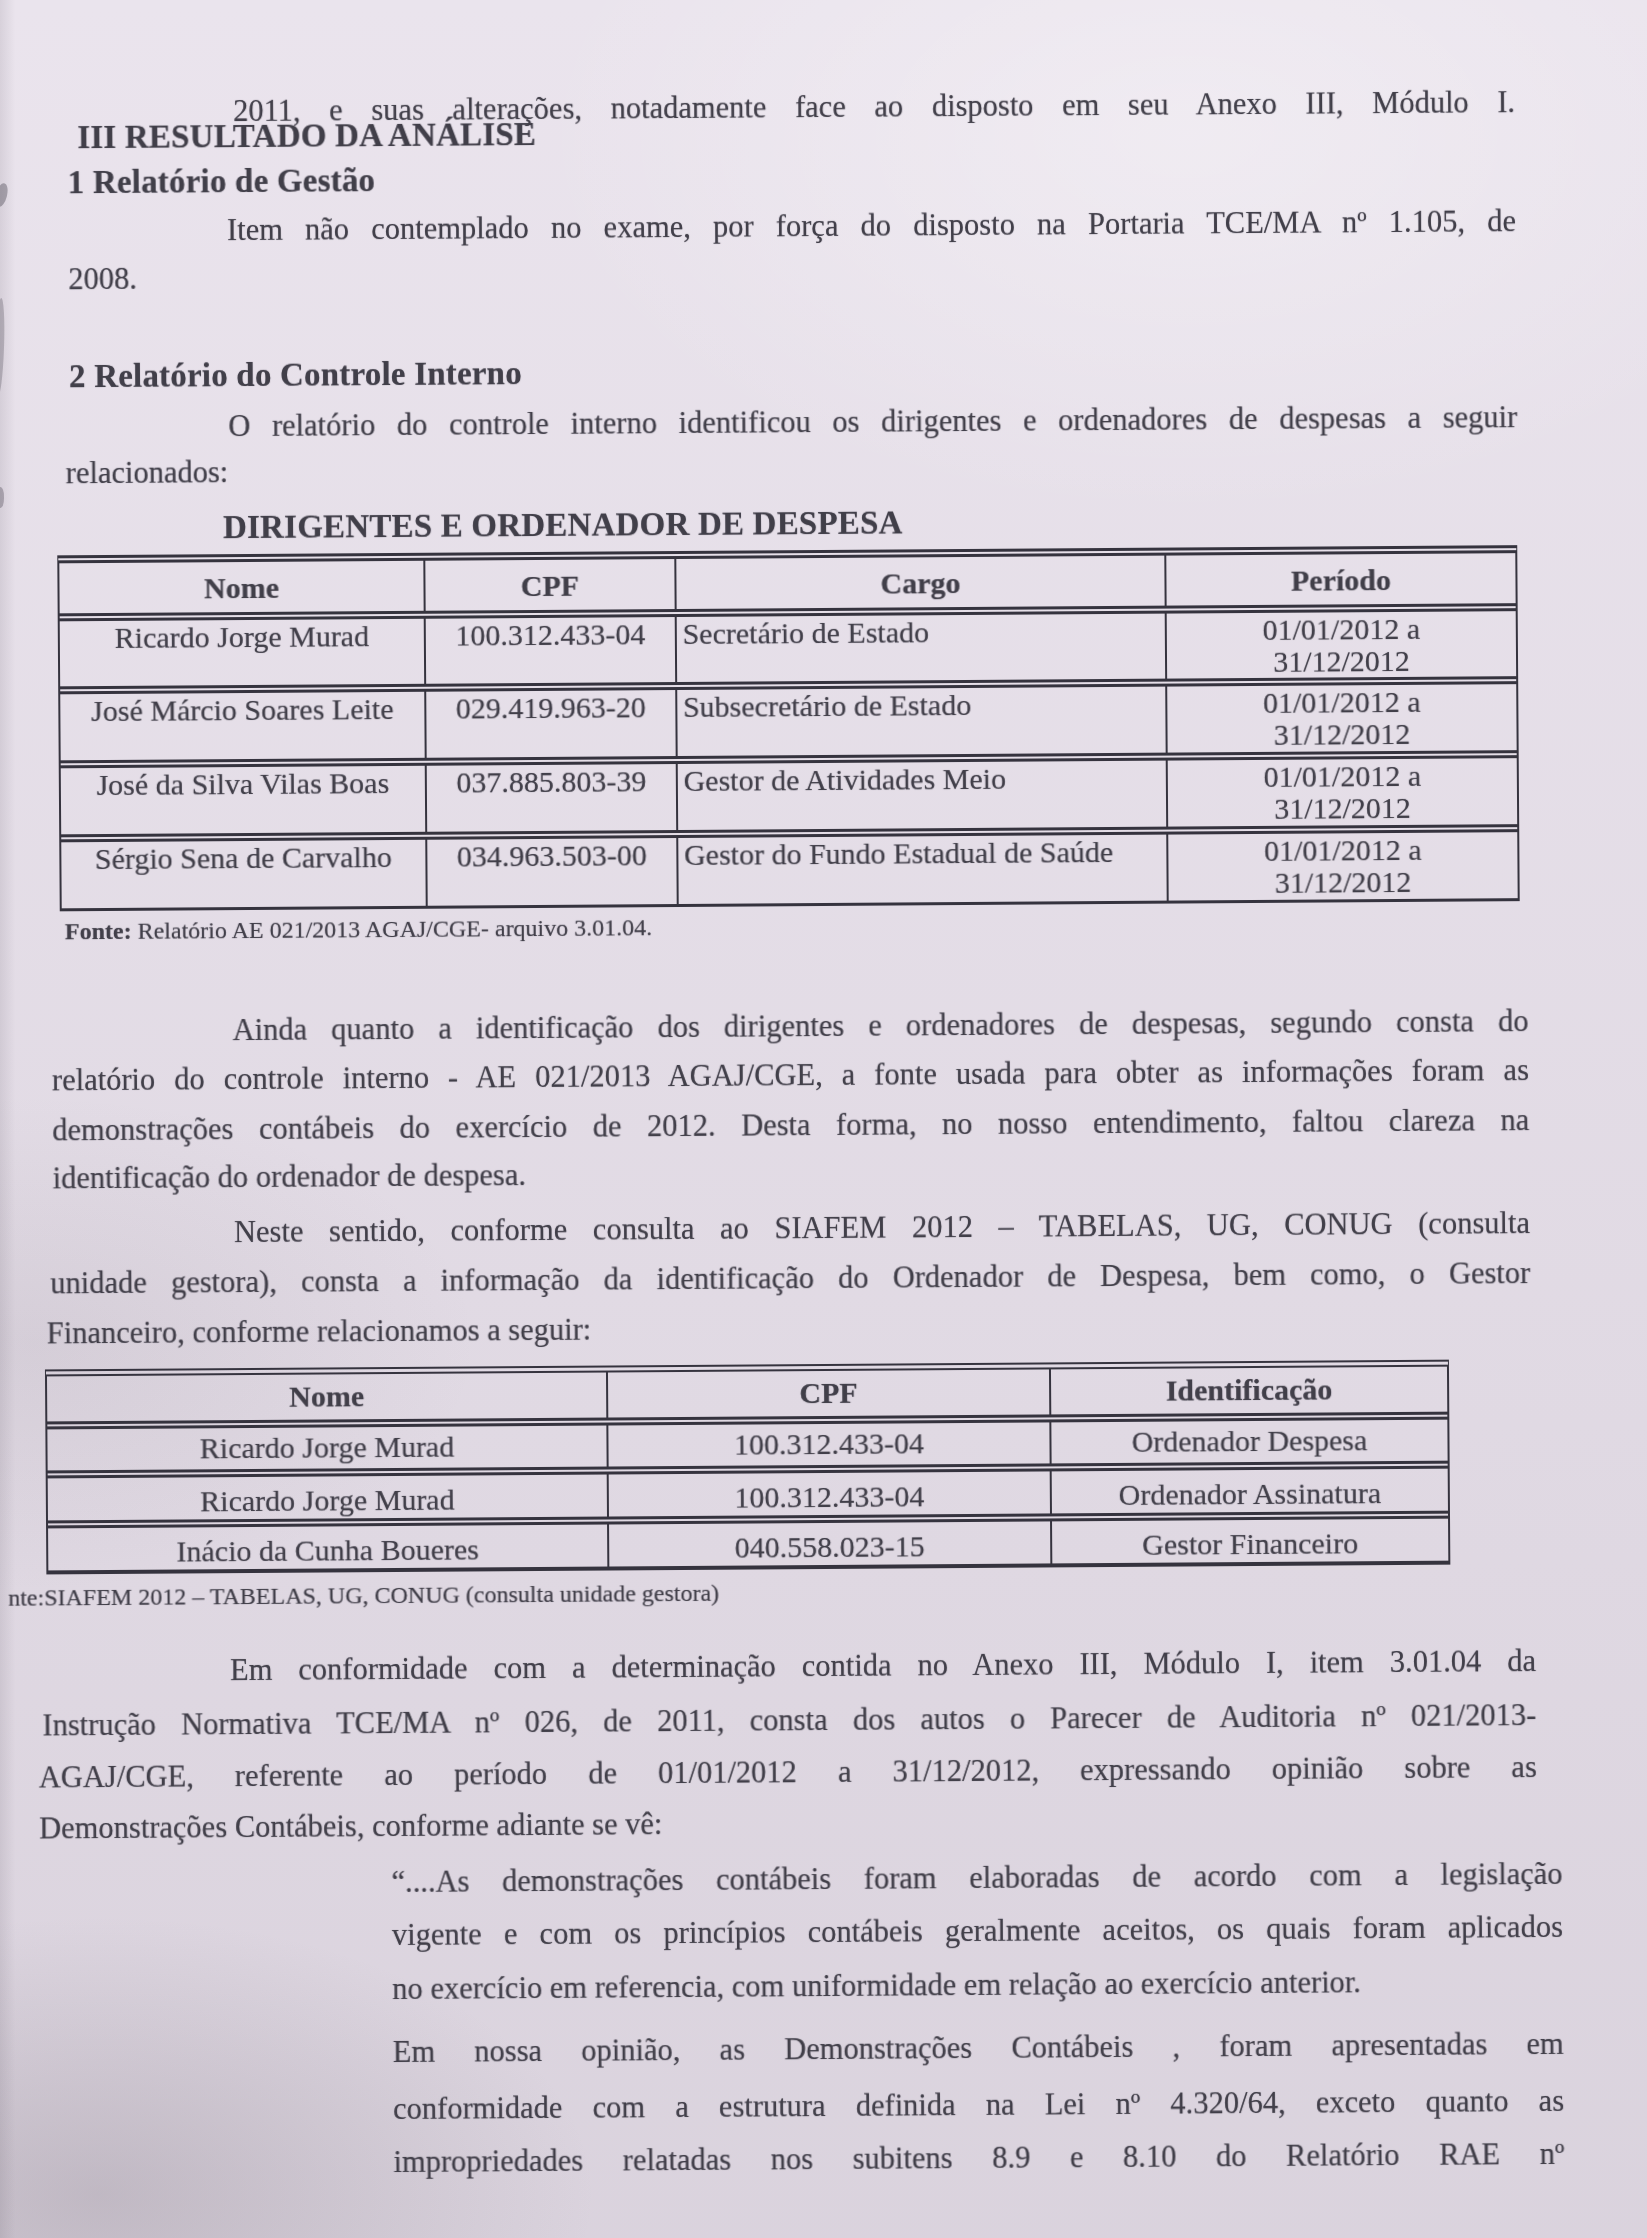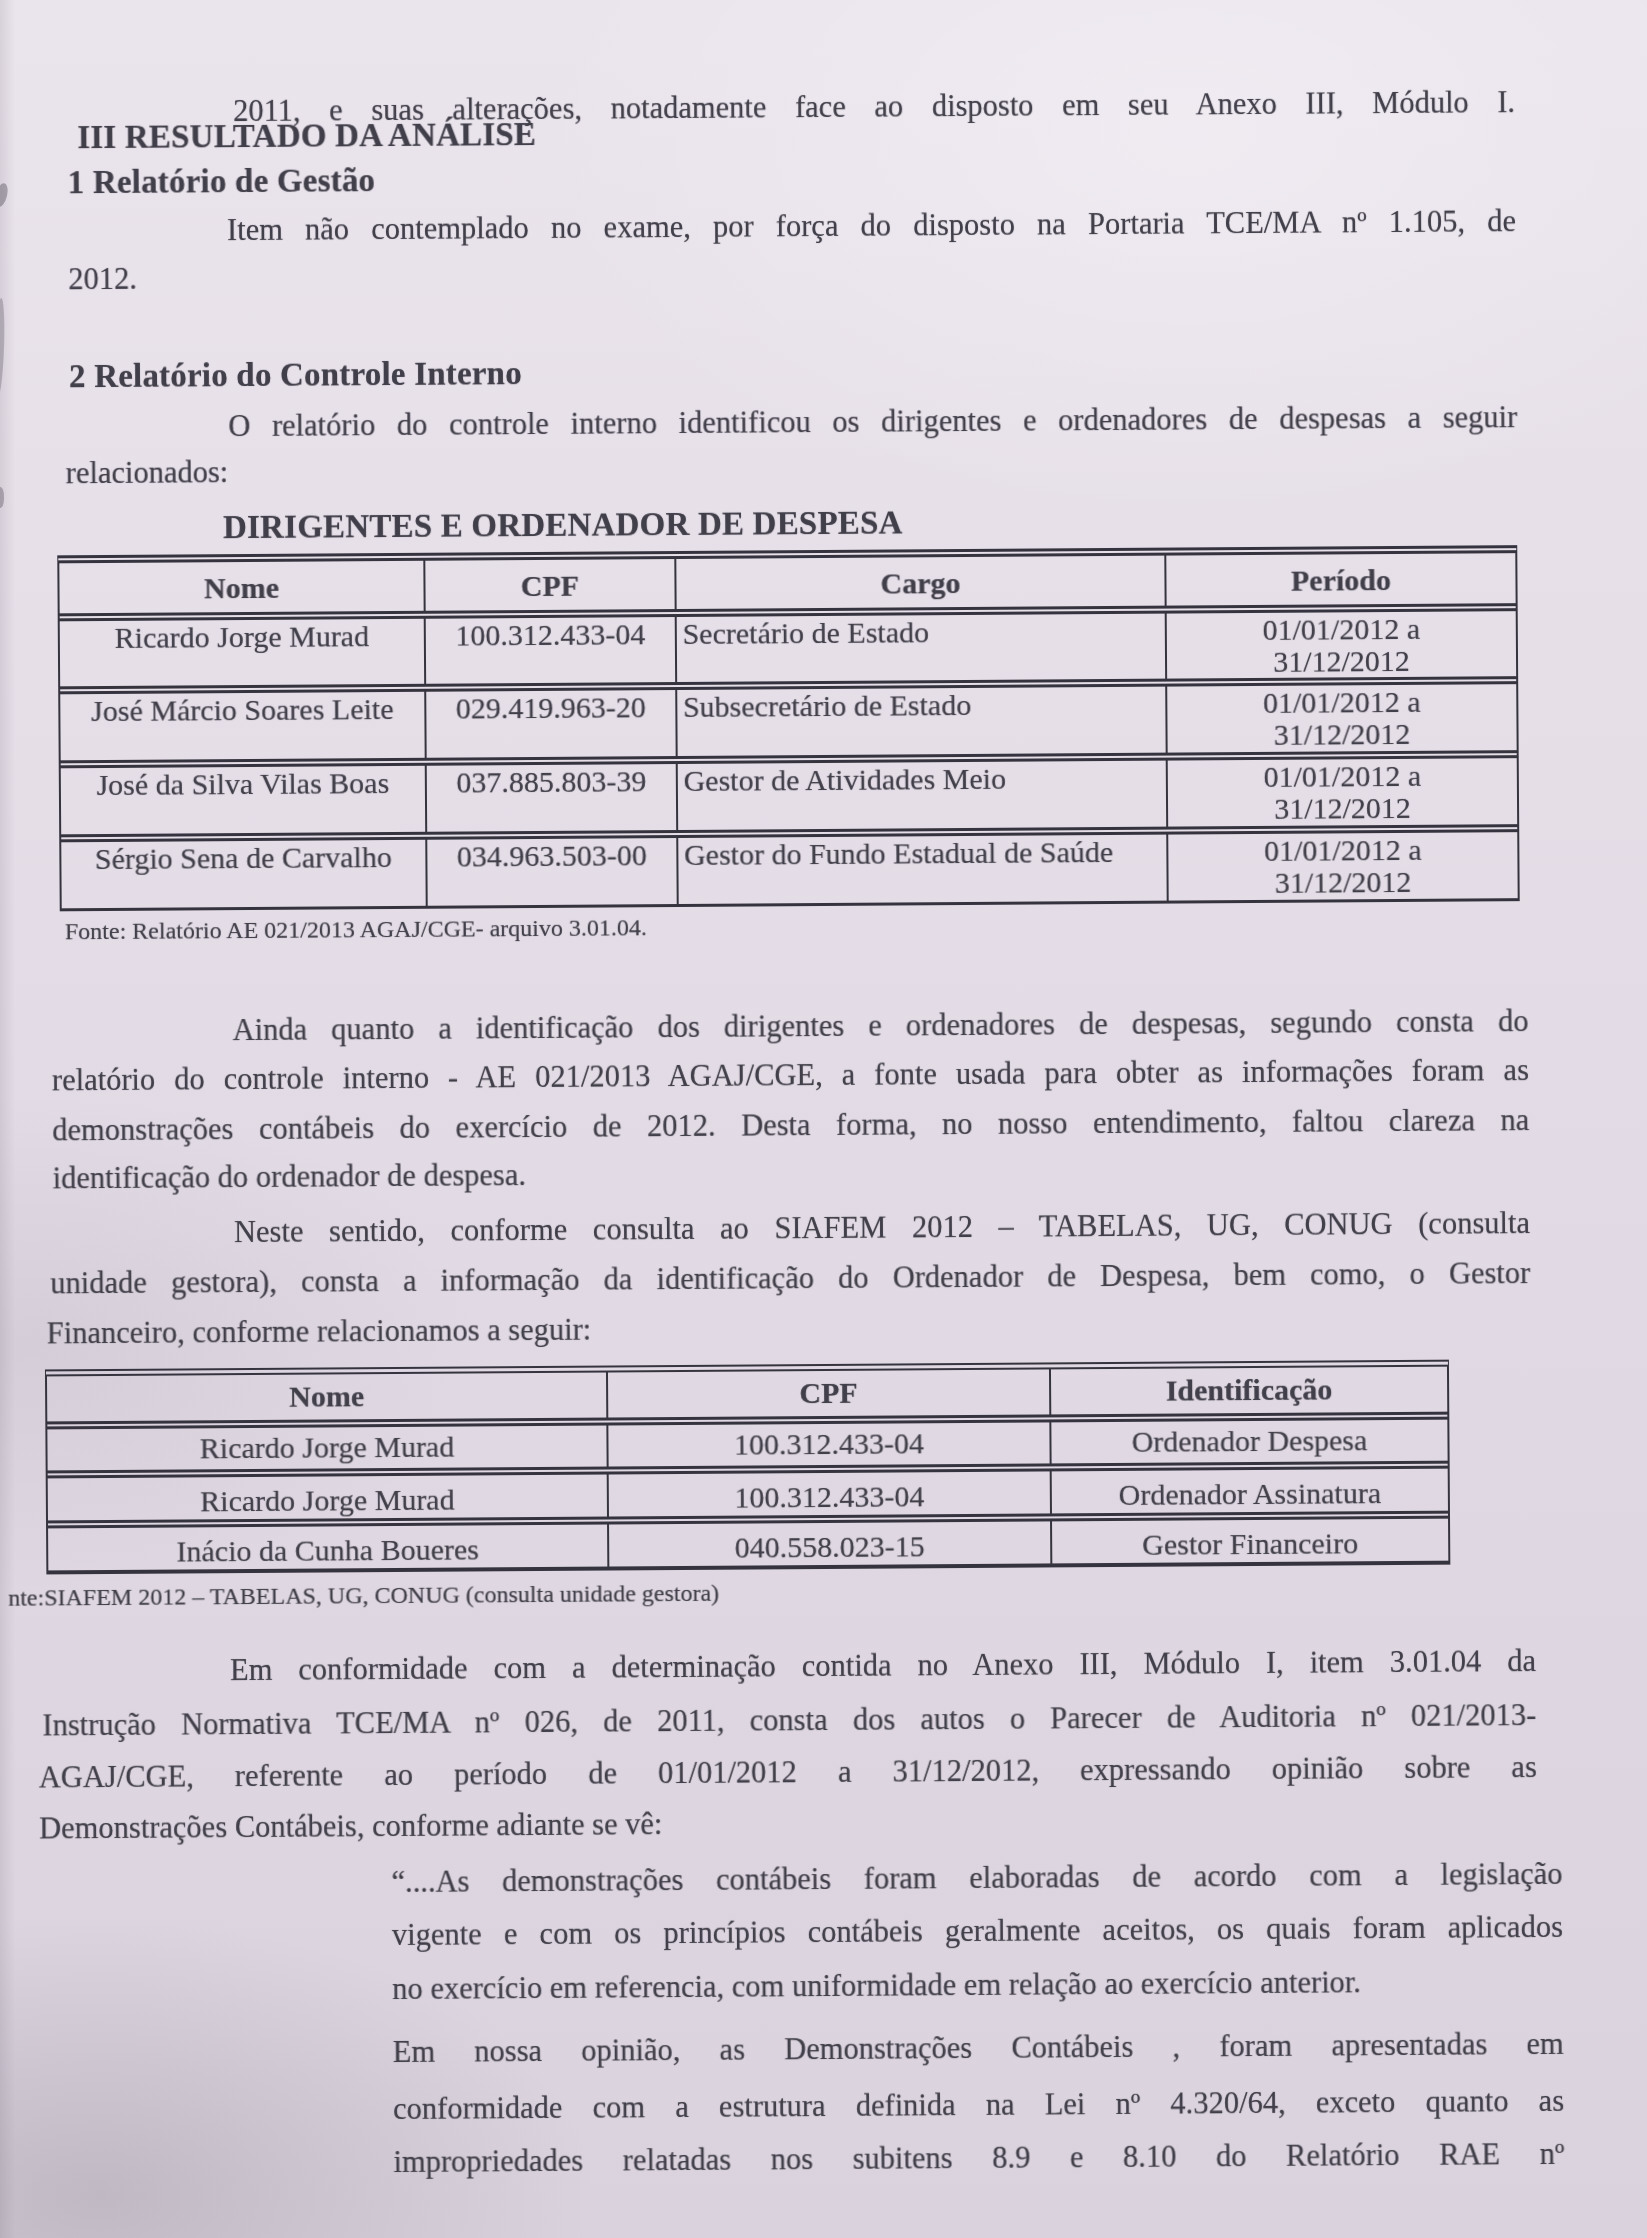--- a/index.html
+++ b/index.html
@@ -83,21 +83,21 @@
 
   <div class="tilt">
 
     <div class="wrapline just" style="left:241px;right:125px;top:89px;">2011, e suas alterações, notadamente face ao disposto em seu Anexo III, Módulo I.</div>
 
     <div class="line hd" style="left:85px;top:114px;">III RESULTADO DA ANÁLISE</div>
 
     <div class="line hd" style="left:75px;top:159px;">1 Relatório de Gestão</div>
 
     <div class="wrapline just" style="left:234px;right:125px;top:208px;">Item não contemplado no exame, por força do disposto na Portaria TCE/MA nº 1.105, de</div>
-    <div class="line" style="left:75px;top:256px;">2012.</div>
+    <div class="line" style="left:75px;top:256px;">2008.</div>
 
     <div class="line hd" style="left:75px;top:353px;">2 Relatório do Controle Interno</div>
 
     <div class="wrapline just" style="left:234px;right:125px;top:404px;">O relatório do controle interno identificou os dirigentes e ordenadores de despesas a seguir</div>
     <div class="line" style="left:71px;top:450px;">relacionados:</div>
 
     <div class="line hd" style="left:228px;top:505px;">DIRIGENTES E ORDENADOR DE DESPESA</div>
 
     <div class="tbl t1">
       <div class="trow thead">
@@ -138,21 +138,21 @@
         <div class="tc c-cpf ctr">034.963.503-00</div>
         <div class="tc c-cargo">Gestor do Fundo Estadual de Saúde</div>
         <div class="tc c-per ctr">
           <div>01/01/2012 a</div>
           <div>31/12/2012</div>
         </div>
       </div>
     </div>
 
     <div class="line small" style="left:67px;top:911px;">
-      <span style="font-weight:normal;">Fonte:</span><span> Relatório AE 021/2013 AGAJ/CGE- arquivo 3.01.04.</span>
+      <span style="font-weight:bold;">Fonte:</span><span> Relatório AE 021/2013 AGAJ/CGE- arquivo 3.01.04.</span>
     </div>
 
     <div class="wrapline just" style="left:234px;right:118px;top:1008px;">Ainda quanto a identificação dos dirigentes e ordenadores de despesas, segundo consta do</div>
     <div class="wrapline just" style="left:53px;right:118px;top:1057px;">relatório do controle interno - AE 021/2013 AGAJ/CGE, a fonte usada para obter as informações foram as</div>
     <div class="wrapline just" style="left:53px;right:118px;top:1107px;">demonstrações contábeis do exercício de 2012. Desta forma, no nosso entendimento, faltou clareza na</div>
     <div class="line" style="left:53px;top:1155px;">identificação do ordenador de despesa.</div>
 
     <div class="wrapline just" style="left:234px;right:118px;top:1210px;">Neste sentido, conforme consulta ao SIAFEM 2012 – TABELAS, UG, CONUG (consulta</div>
     <div class="wrapline just" style="left:50px;right:118px;top:1260px;">unidade gestora), consta a informação da identificação do Ordenador de Despesa, bem como, o Gestor</div>
     <div class="line" style="left:46px;top:1310px;">Financeiro, conforme relacionamos a seguir:</div>

